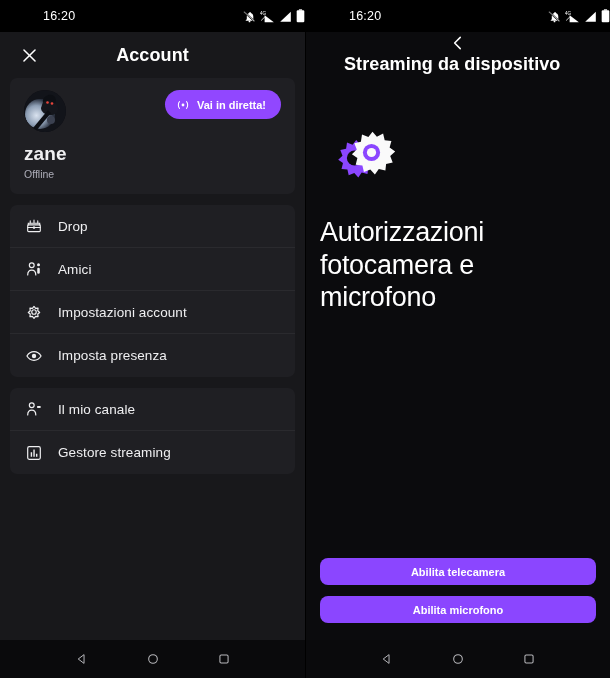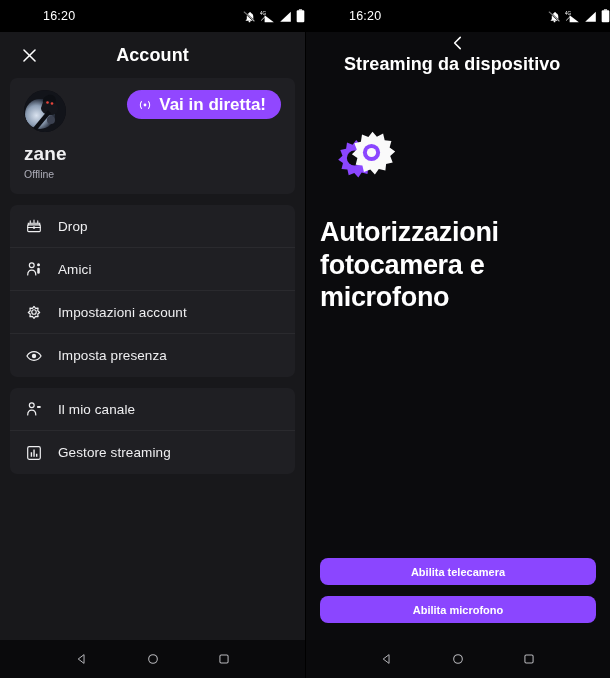--- a/index.html
+++ b/index.html
@@ -84,21 +84,21 @@
     background: #101016;
   }
   .avatar svg { display: block; }
   .golive {
     margin-left: auto;
     background: #9147ff;
     border-radius: 999px;
     height: 29px;
     padding: 0 15px 0 11px;
     display: flex; align-items: center; gap: 7px;
-    color: #fff; font-size: 17px; font-weight: 700;
+    color: #fff; font-size: 11px; font-weight: 700;
     cursor: pointer; border: none;
     white-space: nowrap;
   }
   .golive svg { display: block; }
   .uname {
     color: #efeff1; font-size: 19px; font-weight: 700;
     margin-top: 11px; letter-spacing: .1px;
   }
   .ustatus {
     color: #adadb8; font-size: 10.5px;
@@ -129,21 +129,21 @@
     display: flex; flex-direction: column;
     position: relative;
     overflow: hidden;
   }
   .perm-gear { margin-top: 50px; margin-left: 4px; }
   .perm-gear svg { display: block; }
   .perm-title {
     margin-top: 22px;
     color: #fff;
     font-size: 27px;
-    font-weight: 700;
+    font-weight: 400;
     line-height: 1.21;
     letter-spacing: -.3px;
     max-width: 200px;
   }
   .perm-sub {
     margin-top: 18px;
     color: #e8e8ea;
     font-size: 11.5px;
     font-weight: 700;
     letter-spacing: -.05px;

